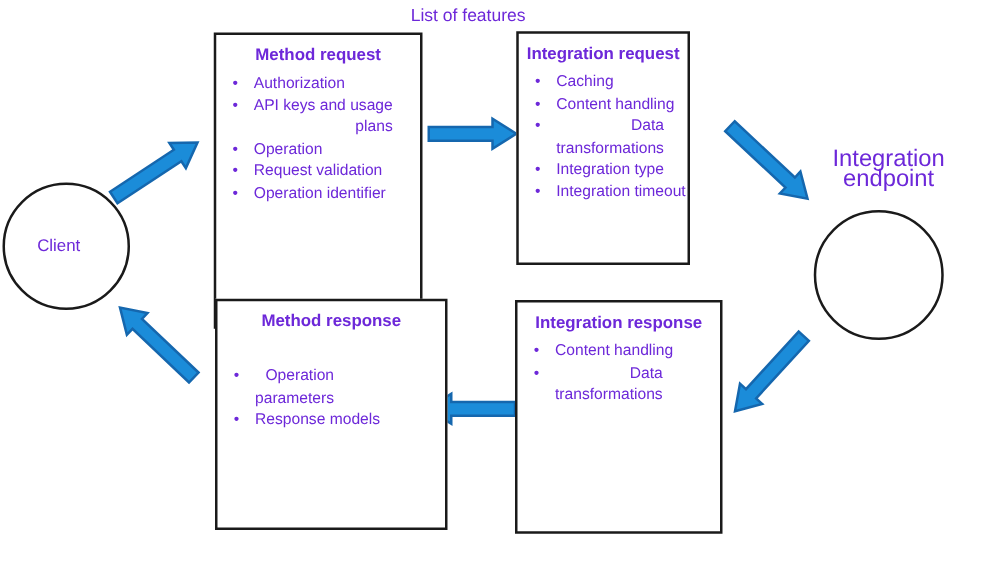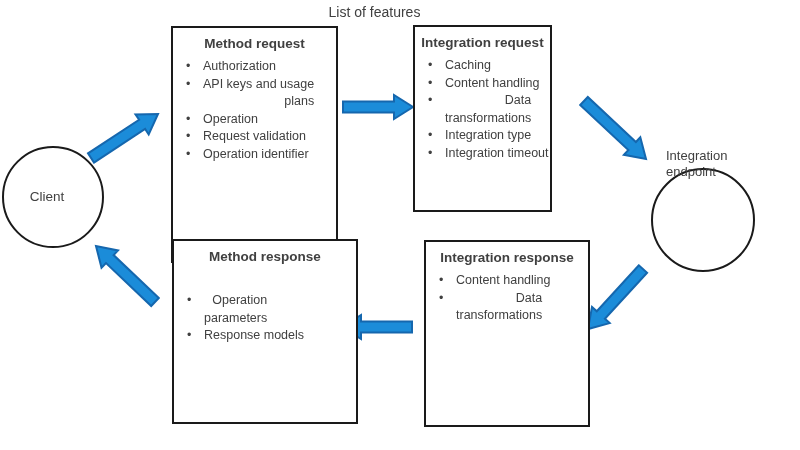--- a/index.html
+++ b/index.html
@@ -1,48 +1,48 @@
 <!DOCTYPE html>
 <html><head>
 <meta charset="utf-8">
 <style>
   html,body{margin:0;padding:0;background:#ffffff;}
   .canvas{
     position:relative;
     width:800px;height:450px;
     background:#ffffff;
     font-family:"Liberation Sans", sans-serif;
-    color:#404040;
+    color:#6d28d9;
     overflow:hidden;
   }
   #diagram-svg{position:absolute;left:0;top:0;width:800px;height:450px;}
   .diagram-title{
     position:absolute;left:292px;top:4px;width:165px;
     text-align:center;font-size:14px;font-weight:400;
   }
   .feature-box{
     position:absolute;box-sizing:border-box;
     border:2px solid #1a1a1a;background:#ffffff;
   }
   .box-method-request{left:171px;top:26px;width:167px;height:237px;}
   .box-integration-request{left:413px;top:25px;width:139px;height:187px;}
   .box-method-response{left:172px;top:239px;width:186px;height:185px;}
-  .box-integration-response{left:424px;top:240px;width:166px;height:187px;}
+  .box-integration-response{left:412px;top:240px;width:166px;height:187px;}
   .box-title{
     font-weight:700;font-size:13.5px;text-align:center;
     margin-top:8px;
   }
   .bullet-list{margin-top:7px;}
   .box-method-response .bullet-list{margin-top:28px;}
   .bullet-row{display:flex;font-size:12.5px;line-height:17.5px;}
   .bullet-glyph{flex:none;width:17px;padding-left:13px;}
   .bullet-text{white-space:pre-line;text-align:right;}
   .node-label{position:absolute;font-size:13.5px;}
   .client-label{left:3px;top:189px;width:88px;text-align:center;}
-  .endpoint-label{left:666px;top:148px;line-height:16px;white-space:pre-line;font-size:13px;}
+  .endpoint-label{left:666px;top:120px;line-height:16px;white-space:pre-line;font-size:19px;text-align:center;}
 </style>
 </head>
 <body>
 
 <div class="canvas">
 
   <svg id="diagram-svg" viewBox="0 0 800 450">
     <circle cx="53" cy="197" r="50" fill="#ffffff" stroke="#1a1a1a" stroke-width="2"></circle>
     <circle cx="703" cy="220" r="51" fill="#ffffff" stroke="#1a1a1a" stroke-width="2"></circle>
     <g id="arrow-layer">

